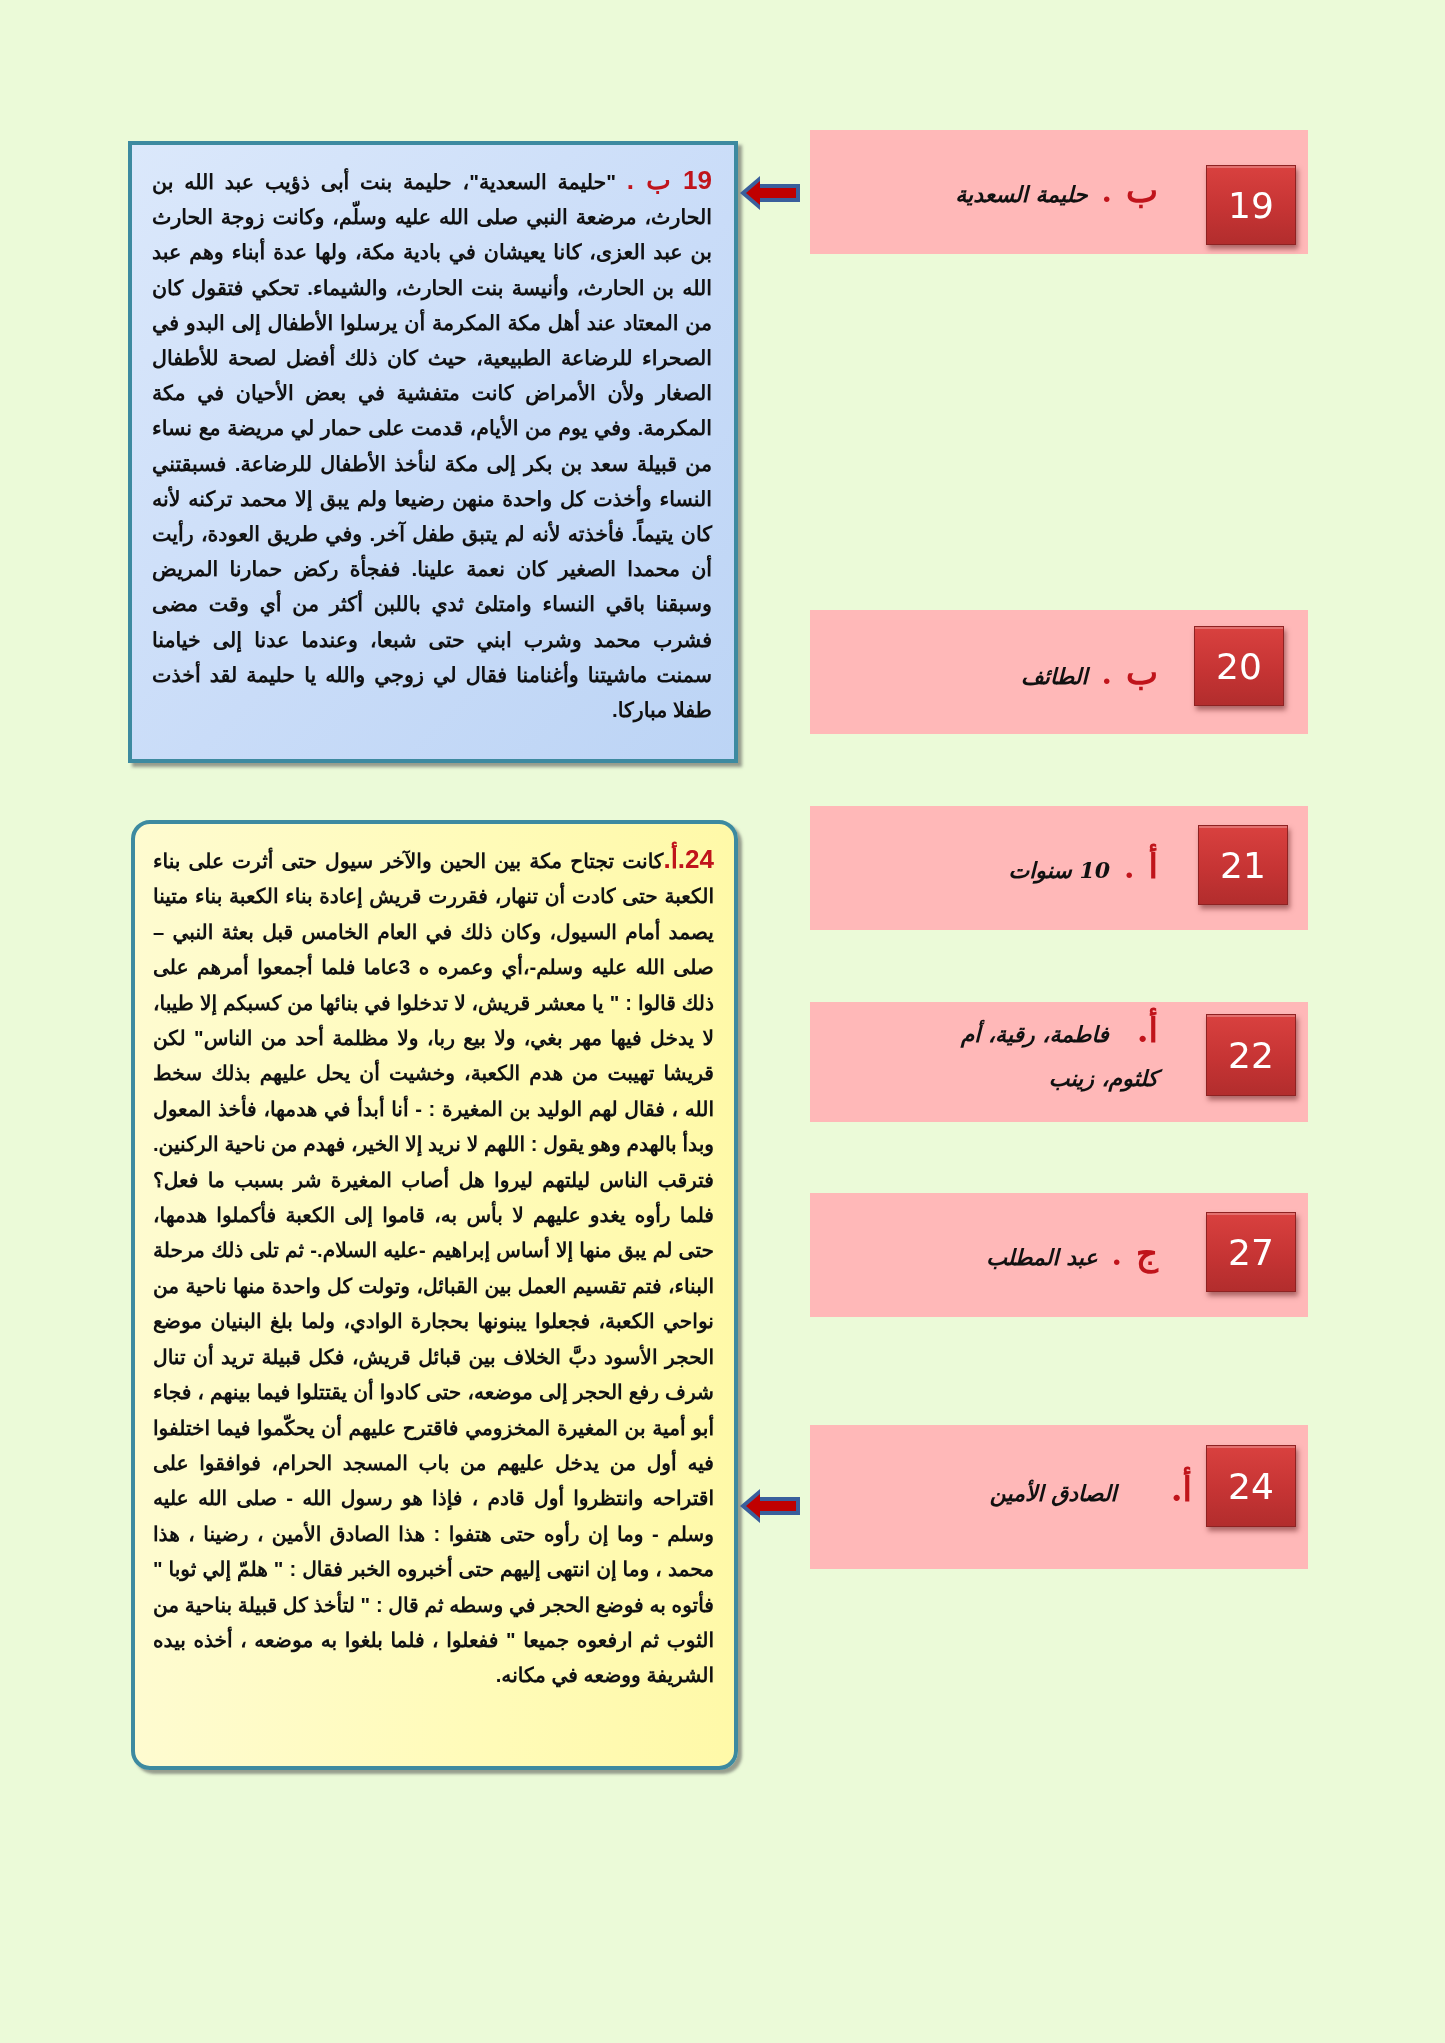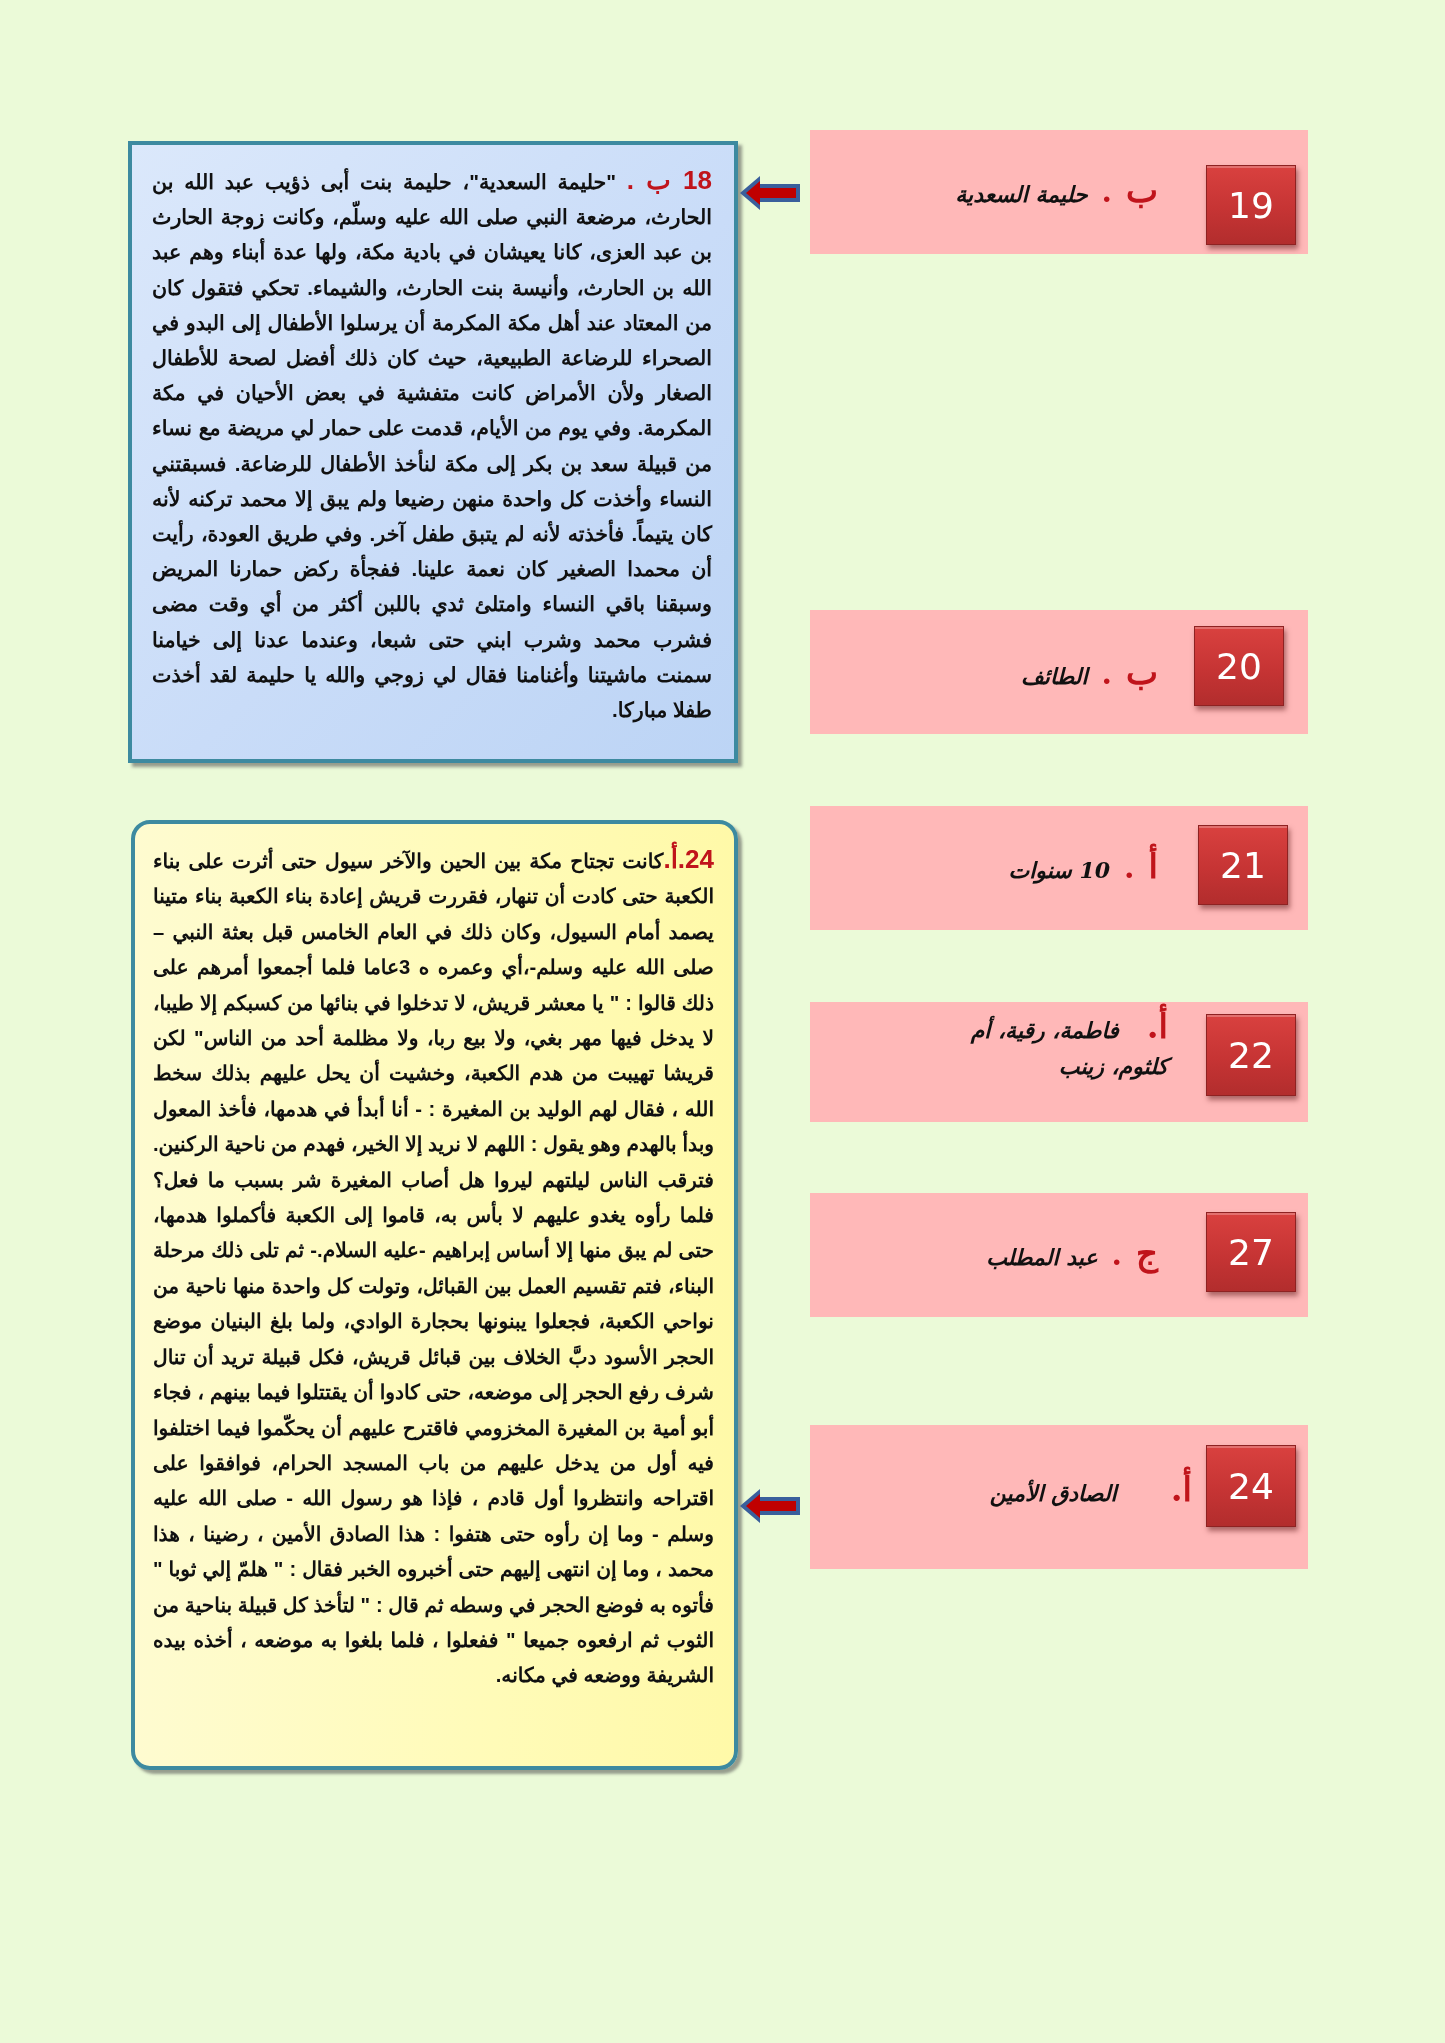--- a/index.html
+++ b/index.html
@@ -82,21 +82,21 @@
     }
     .arrow {
       position: absolute;
       width: 64px; height: 38px;
     }
   </style>
 </head>
 <body>
 
 <div class="explain-box blue">
-  <span class="lead-num">18 ب .</span>
+  <span class="lead-num">19 ب .</span>
   <span>"حليمة السعدية"، حليمة بنت أبى ذؤيب عبد الله بن الحارث، مرضعة النبي صلى الله عليه وسلّم، وكانت زوجة الحارث بن عبد العزى، كانا يعيشان في بادية مكة، ولها عدة أبناء وهم عبد الله بن الحارث، وأنيسة بنت الحارث، والشيماء. تحكي فتقول كان من المعتاد عند أهل مكة المكرمة أن يرسلوا الأطفال إلى البدو في الصحراء للرضاعة الطبيعية، حيث كان ذلك أفضل لصحة للأطفال الصغار ولأن الأمراض كانت متفشية في بعض الأحيان في مكة المكرمة. وفي يوم من الأيام، قدمت على حمار لي مريضة مع نساء من قبيلة سعد بن بكر إلى مكة لنأخذ الأطفال للرضاعة. فسبقتني النساء وأخذت كل واحدة منهن رضيعا ولم يبق إلا محمد تركنه لأنه كان يتيماً. فأخذته لأنه لم يتبق طفل آخر. وفي طريق العودة، رأيت أن محمدا الصغير كان نعمة علينا. ففجأة ركض حمارنا المريض وسبقنا باقي النساء وامتلئ ثدي باللبن أكثر من أي وقت مضى فشرب محمد وشرب ابني حتى شبعا، وعندما عدنا إلى خيامنا سمنت ماشيتنا وأغنامنا فقال لي زوجي والله يا حليمة لقد أخذت طفلا مباركا.</span>
 </div>
 
 <div class="explain-box yellow">
   <span class="lead-num">24.أ.</span><span>كانت  تجتاح مكة بين الحين والآخر سيول حتى أثرت على بناء الكعبة حتى كادت أن تنهار، فقررت قريش إعادة بناء الكعبة بناء متينا يصمد أمام السيول، وكان ذلك في العام الخامس قبل بعثة النبي – صلى الله عليه وسلم-،أي وعمره ه 3عاما  فلما أجمعوا أمرهم على ذلك قالوا : " يا معشر قريش، لا تدخلوا في بنائها من كسبكم إلا طيبا، لا يدخل فيها مهر بغي، ولا بيع ربا، ولا مظلمة أحد من الناس" لكن قريشا تهيبت من هدم الكعبة، وخشيت أن يحل عليهم بذلك سخط الله ، فقال لهم الوليد بن المغيرة : - أنا أبدأ في هدمها، فأخذ المعول وبدأ بالهدم وهو يقول : اللهم لا نريد إلا الخير، فهدم من ناحية الركنين. فترقب الناس ليلتهم ليروا هل أصاب المغيرة شر بسبب ما فعل؟ فلما رأوه يغدو عليهم لا بأس به، قاموا إلى الكعبة فأكملوا هدمها، حتى لم يبق منها إلا أساس إبراهيم -عليه السلام.- ثم تلى ذلك مرحلة البناء، فتم تقسيم العمل بين القبائل، وتولت كل واحدة منها ناحية من نواحي الكعبة، فجعلوا يبنونها بحجارة الوادي، ولما بلغ البنيان موضع الحجر الأسود دبَّ الخلاف  بين قبائل قريش، فكل قبيلة تريد أن تنال شرف رفع الحجر إلى موضعه، حتى كادوا أن يقتتلوا فيما بينهم ، فجاء أبو أمية بن المغيرة المخزومي فاقترح عليهم أن يحكّموا فيما اختلفوا فيه أول من يدخل عليهم من باب المسجد الحرام، فوافقوا على اقتراحه وانتظروا أول قادم ، فإذا هو رسول الله - صلى الله عليه وسلم -   وما إن رأوه حتى هتفوا : هذا الصادق الأمين ، رضينا ، هذا محمد ، وما إن انتهى إليهم حتى أخبروه الخبر فقال   :  " هلمّ إلي ثوبا " فأتوه به فوضع الحجر في وسطه ثم قال : " لتأخذ كل قبيلة بناحية من الثوب ثم ارفعوه جميعا " ففعلوا ، فلما بلغوا به موضعه ، أخذه بيده الشريفة ووضعه في مكانه.</span>
 </div>
 
 <svg class="arrow" style="left:738px; top:174px;" viewBox="0 0 64 38">
   <polygon points="2,19 22,2 22,10 62,10 62,28 22,28 22,36" fill="#3a5f9c"></polygon>
   <polygon points="8,19 22,7 22,14 58,14 58,24 22,24 22,31" fill="#c00000"></polygon>
@@ -122,21 +122,21 @@
 
 <div class="answer-card" style="top:806px; height:124px;">
   <div class="num-badge" style="top:19px; right:20px;">21</div>
   <div class="answer-text" style="right:150px; top:40px;">
     <span class="answer-letter">أ</span><span class="answer-dot">.</span><span>10 سنوات</span>
   </div>
 </div>
 
 <div class="answer-card" style="top:1002px; height:120px;">
   <div class="num-badge" style="top:12px; right:12px; height:80px;text-align:right;">22</div>
-  <div class="answer-text" style="right:140px; top:6px; width:260px; white-space:normal; line-height:36px;">
+  <div class="answer-text" style="right:150px; top:6px; width:260px; white-space:normal; line-height:44px;">
     <span class="answer-letter">أ.</span><span class="answer-dot"></span><span>فاطمة، رقية، أم كلثوم، زينب</span>
   </div>
 </div>
 
 <div class="answer-card" style="top:1193px; height:124px;">
   <div class="num-badge" style="top:19px; right:12px;">27</div>
   <div class="answer-text" style="right:150px; top:40px;">
     <span class="answer-letter">ج</span><span class="answer-dot">.</span><span>عبد المطلب</span>
   </div>
 </div>

